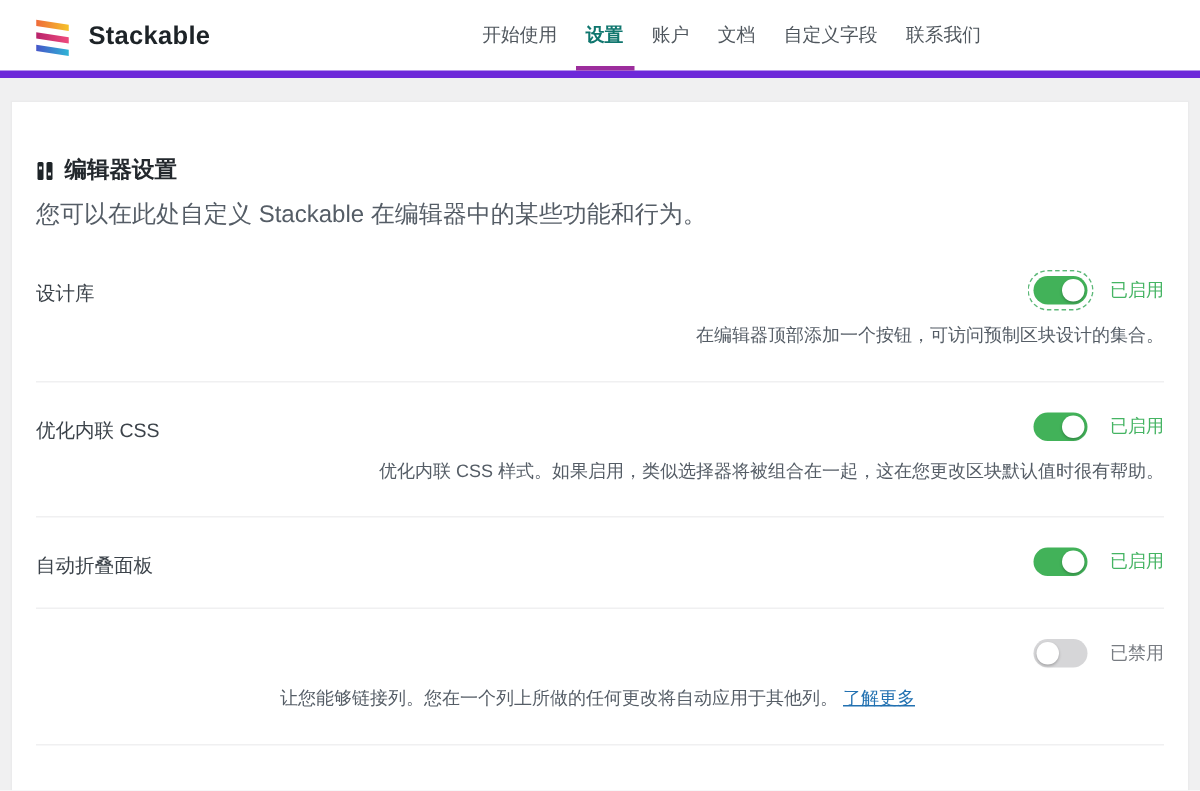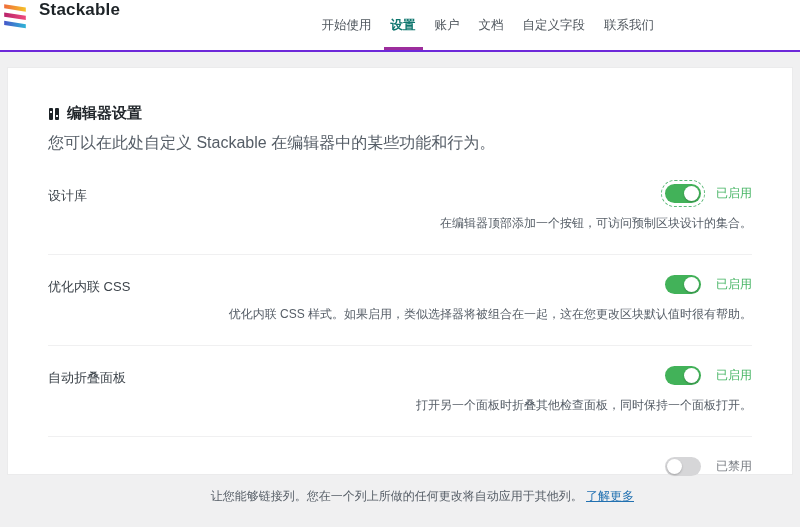--- a/index.html
+++ b/index.html
@@ -8,22 +8,24 @@
     font-family:"Liberation Sans","DejaVu Sans",sans-serif;
     background:#f0f0f1;
     color:#3c434a;
     overflow:hidden;
   }
 
   
   .topbar {
     height:52px;
     background:#ffffff;
-    border-bottom:2px solid #6d28d9;
-    display:flex;
+    border-bottom:5px solid #6d28d9;
+    display:flex;
+    align-items:center;
+    padding-left:20px;
   }
   .logo { width:30px; height:30px; display:block; }
   .brand-name {
     font-size:17px;
     font-weight:bold;
     color:#1d2327;
     margin-left:9px;
     letter-spacing:.2px;
   }
   .topnav {
@@ -49,22 +51,22 @@
     position:absolute;
     left:-7px; right:-7px; bottom:0;
     height:3px;
     background:#9c2d9c;
   }
 
   
   .card {
     margin:16px 8px 0;
     background:#ffffff;
-    height:406px;
-    padding:22px 40px 0;
+    height:459px;
+    padding:22px 16px 0;
     box-shadow:0 0 0 1px rgba(0,0,0,0.02);
   }
   .page-head { margin-top:14px; }
   .page-title {
     font-size:15px;
     font-weight:bold;
     color:#23282d;
     display:flex;
     align-items:center;
     gap:7px;
@@ -203,21 +205,20 @@
         <span class="status status-on">已启用</span>
         <p class="desc">优化内联 CSS 样式。如果启用，类似选择器将被组合在一起，这在您更改区块默认值时很有帮助。</p>
       </div>
     </div>
 
     <div class="row">
       <div class="row-label">自动折叠面板</div>
       <div class="row-control">
         <span class="toggle on"><span class="knob"></span></span>
         <span class="status status-on">已启用</span>
-        <p class="desc"><span>打开另一个面板时折叠其他检查面板，同时保持一个面板打开。</span></p>
       </div>
     </div>
 
     <div class="row">
       <div class="row-control">
         <span class="toggle off"><span class="knob"></span></span>
         <span class="status status-off">已禁用</span>
         <p class="desc"><span>让您能够链接列。您在一个列上所做的任何更改将自动应用于其他列。</span>
           <a href="#" class="learn-more">了解更多</a></p>
       </div>

